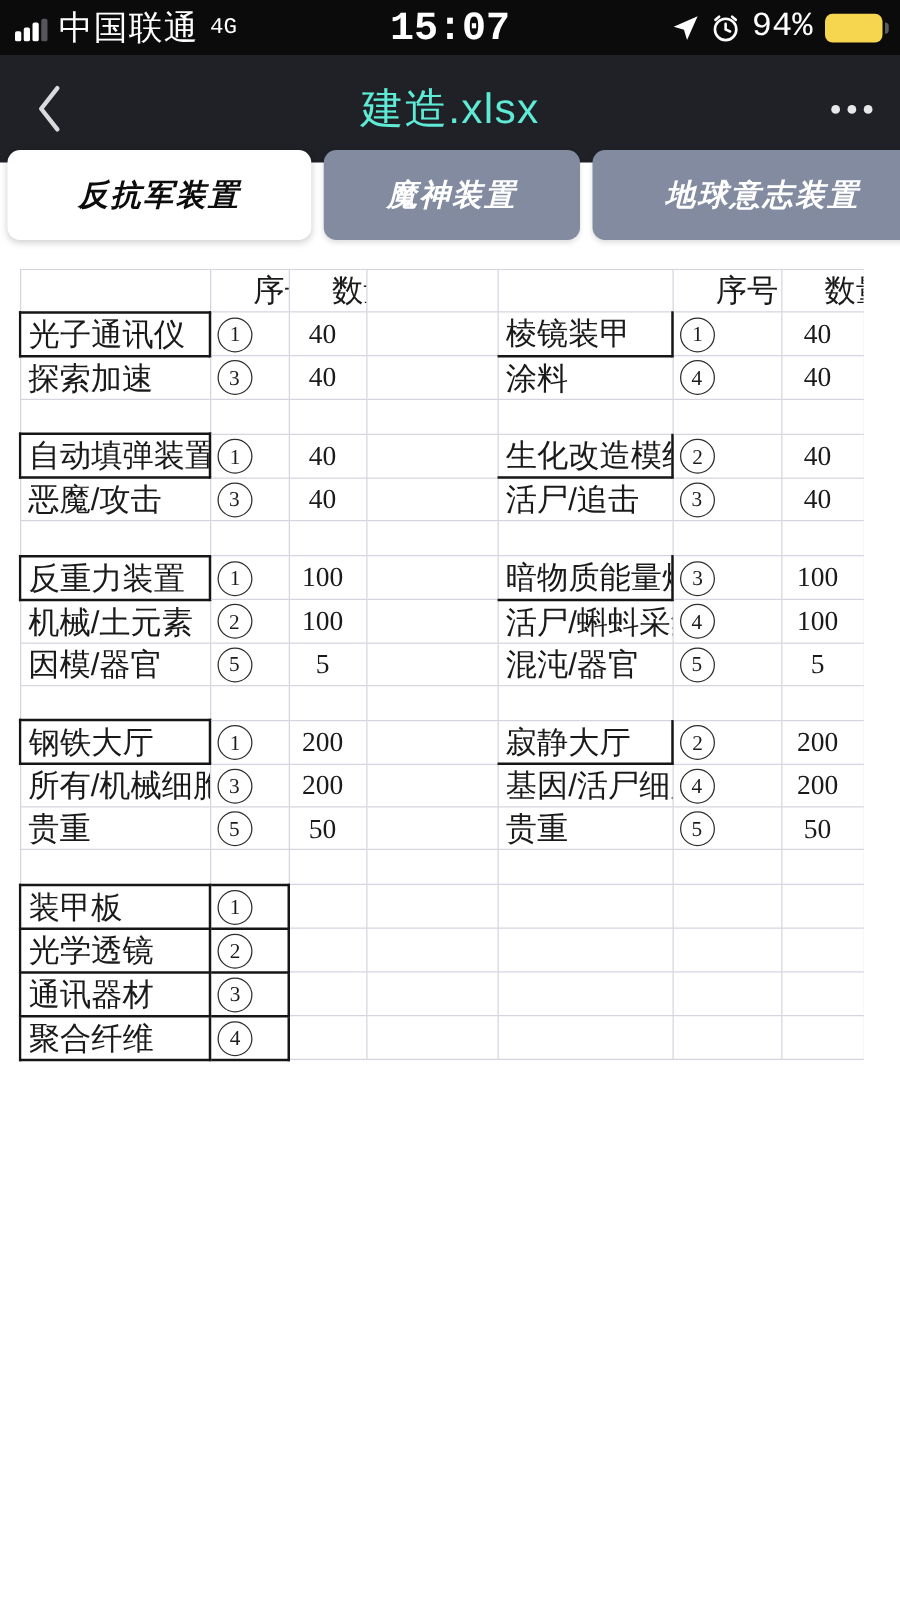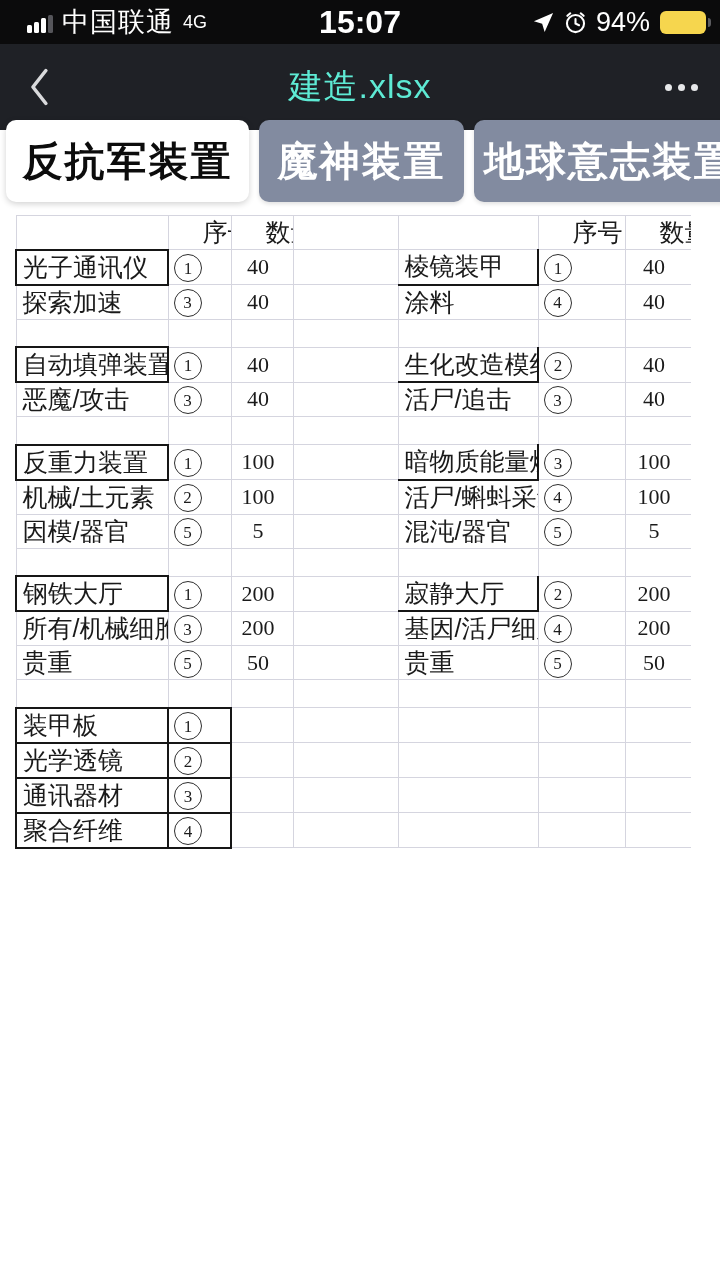--- a/index.html
+++ b/index.html
@@ -3,43 +3,43 @@
 <meta charset="utf-8">
 <style>
   html,body{margin:0;padding:0;}
   body{
     width:720px;height:1281px;background:#ffffff;overflow:hidden;position:relative;
     font-family:"Liberation Sans","DejaVu Sans",sans-serif;
     --tabbg:#828ba0;--grid:#d5d5df;--thick:#161616;--bat:#f6d64e;
   }
   
   .statusbar{height:44px;background:#0b0b0c;color:#fff;display:flex;align-items:center;
-    justify-content:space-between;padding:0 14px 0 27px;position:relative;box-sizing:border-box;}
+    justify-content:space-between;padding:0 14px 0 12px;position:relative;box-sizing:border-box;font-family:Liberation Mono, monospace;}
   .sb-left{display:flex;align-items:center;gap:9px;}
   .sigbars{display:flex;align-items:flex-end;gap:2px;height:19px;padding-top:2px;}
   .sigbars span{width:5px;border-radius:1.5px;background:#fff;display:block;}
   .sigbars .b1{height:8px}.sigbars .b2{height:11px}.sigbars .b3{height:15px}
   .sigbars .b4{height:18px;background:#55555a;}
   .carrier{font-size:27px;letter-spacing:1px;}
   .network{font-size:18px;margin-left:0;}
   .sb-time{position:absolute;left:50%;transform:translateX(-50%);font-size:32px;font-weight:600;}
   .sb-right{display:flex;align-items:center;gap:8px;text-align:right;}
   .batpct{font-size:27px;}
   .bat{width:46px;height:23px;border-radius:6px;background:var(--bat);position:relative;margin-left:2px;}
   .bat:after{content:'';position:absolute;right:-5px;top:7px;width:3px;height:9px;background:#5c5c60;border-radius:0 3px 3px 0;}
   
   .navbar{height:86px;background:#1f2126;position:relative;display:flex;align-items:center;justify-content:center;}
   .nav-title{font-size:34px;color:#5eead4;letter-spacing:1px;}
   .backbtn{position:absolute;left:20px;top:18px;width:40px;height:50px;display:flex;align-items:center;justify-content:center;cursor:pointer;}
   .morebtn{position:absolute;right:22px;top:28px;display:flex;gap:6px;align-items:center;height:30px;cursor:pointer;}
   .morebtn i{width:7px;height:7px;border-radius:50%;background:#e7e8ea;display:block;}
   
   .tabs{display:flex;gap:10px;padding-left:6px;margin-top:-10px;height:78px;position:relative;}
-  .tab{height:82px;border-radius:10px;display:flex;align-items:center;justify-content:center;
-    font-size:40px;font-weight:bold;letter-spacing:2px;flex:0 0 auto;cursor:pointer;}
+  .tab{height:72px;border-radius:10px;display:flex;align-items:center;justify-content:center;
+    font-size:24px;font-weight:bold;letter-spacing:2px;flex:0 0 auto;cursor:pointer;font-style:italic;}
   .tab.active{background:#fff;color:#0c0c0c;box-shadow:0 2px 6px rgba(0,0,0,.18);}
   .tab.inactive{background:var(--tabbg);color:#fff;box-shadow:0 2px 4px rgba(0,0,0,.12);}
   .tab1{width:243px}.tab2{width:205px}.tab3{width:272px}
   
   .sheetwrap{margin:17px 0 0 15px;width:676px;height:671px;overflow:hidden;}
   table.sheet{border-collapse:collapse;table-layout:fixed;width:675px;color:#1a1a1a;}
   .sheet td{border:1px solid var(--grid);padding:0;height:33px;box-sizing:border-box;
     overflow:hidden;white-space:nowrap;font-size:25px;background:#fff;}
   .sheet tr.hdr td{height:32px;padding-left:34px;}
   .sheet tr.sp td{height:28px;}

